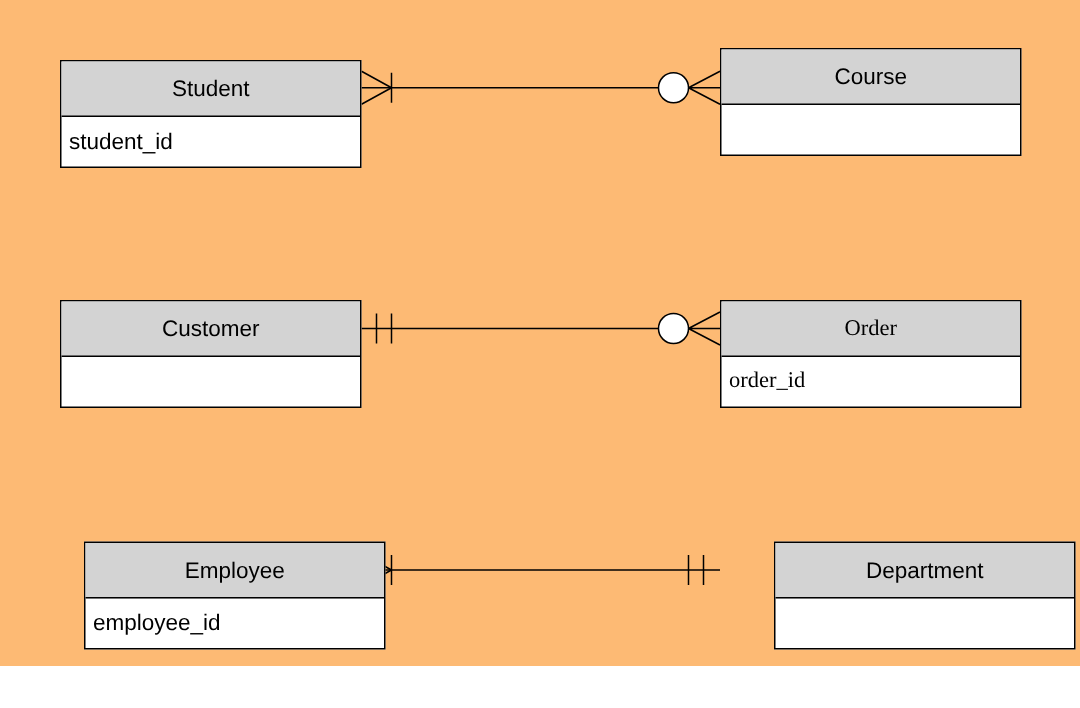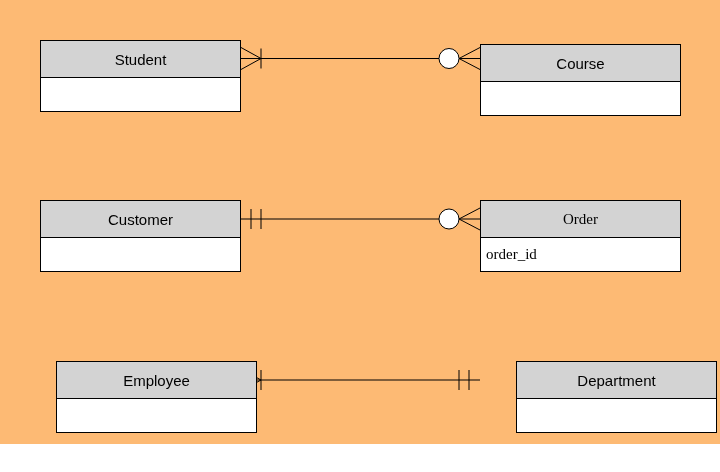--- a/index.html
+++ b/index.html
@@ -93,33 +93,35 @@
       </g>
       <path d="M241,380 L480,380"></path>
       <g>
         <path d="M459,370 L459,390 M469,370 L469,390"></path>
       </g>
     </g>
   </svg>
 
   <div class="entity" style="left:40px; top:40px;">
     <div class="entity-header">Student</div>
+    <div class="entity-body">student_id</div>
   </div>
-  <div class="entity" style="left:480px; top:44px;">
+  <div class="entity" style="left:480px; top:32px;">
     <div class="entity-header">Course</div>
   </div>
 
   <div class="entity" style="left:40px; top:200px;">
     <div class="entity-header">Customer</div>
   </div>
   <div class="entity" style="left:480px; top:200px;font-family:Liberation Serif, serif;">
     <div class="entity-header">Order</div>
     <div class="entity-body">order_id</div>
   </div>
 
   <div class="entity" style="left:56px; top:361px;">
     <div class="entity-header">Employee</div>
+    <div class="entity-body">employee_id</div>
   </div>
   <div class="entity" style="left:480px; top:361px;margin-left:36px;">
     <div class="entity-header">Department</div>
   </div>
 
 </div>
 
 </body></html>

